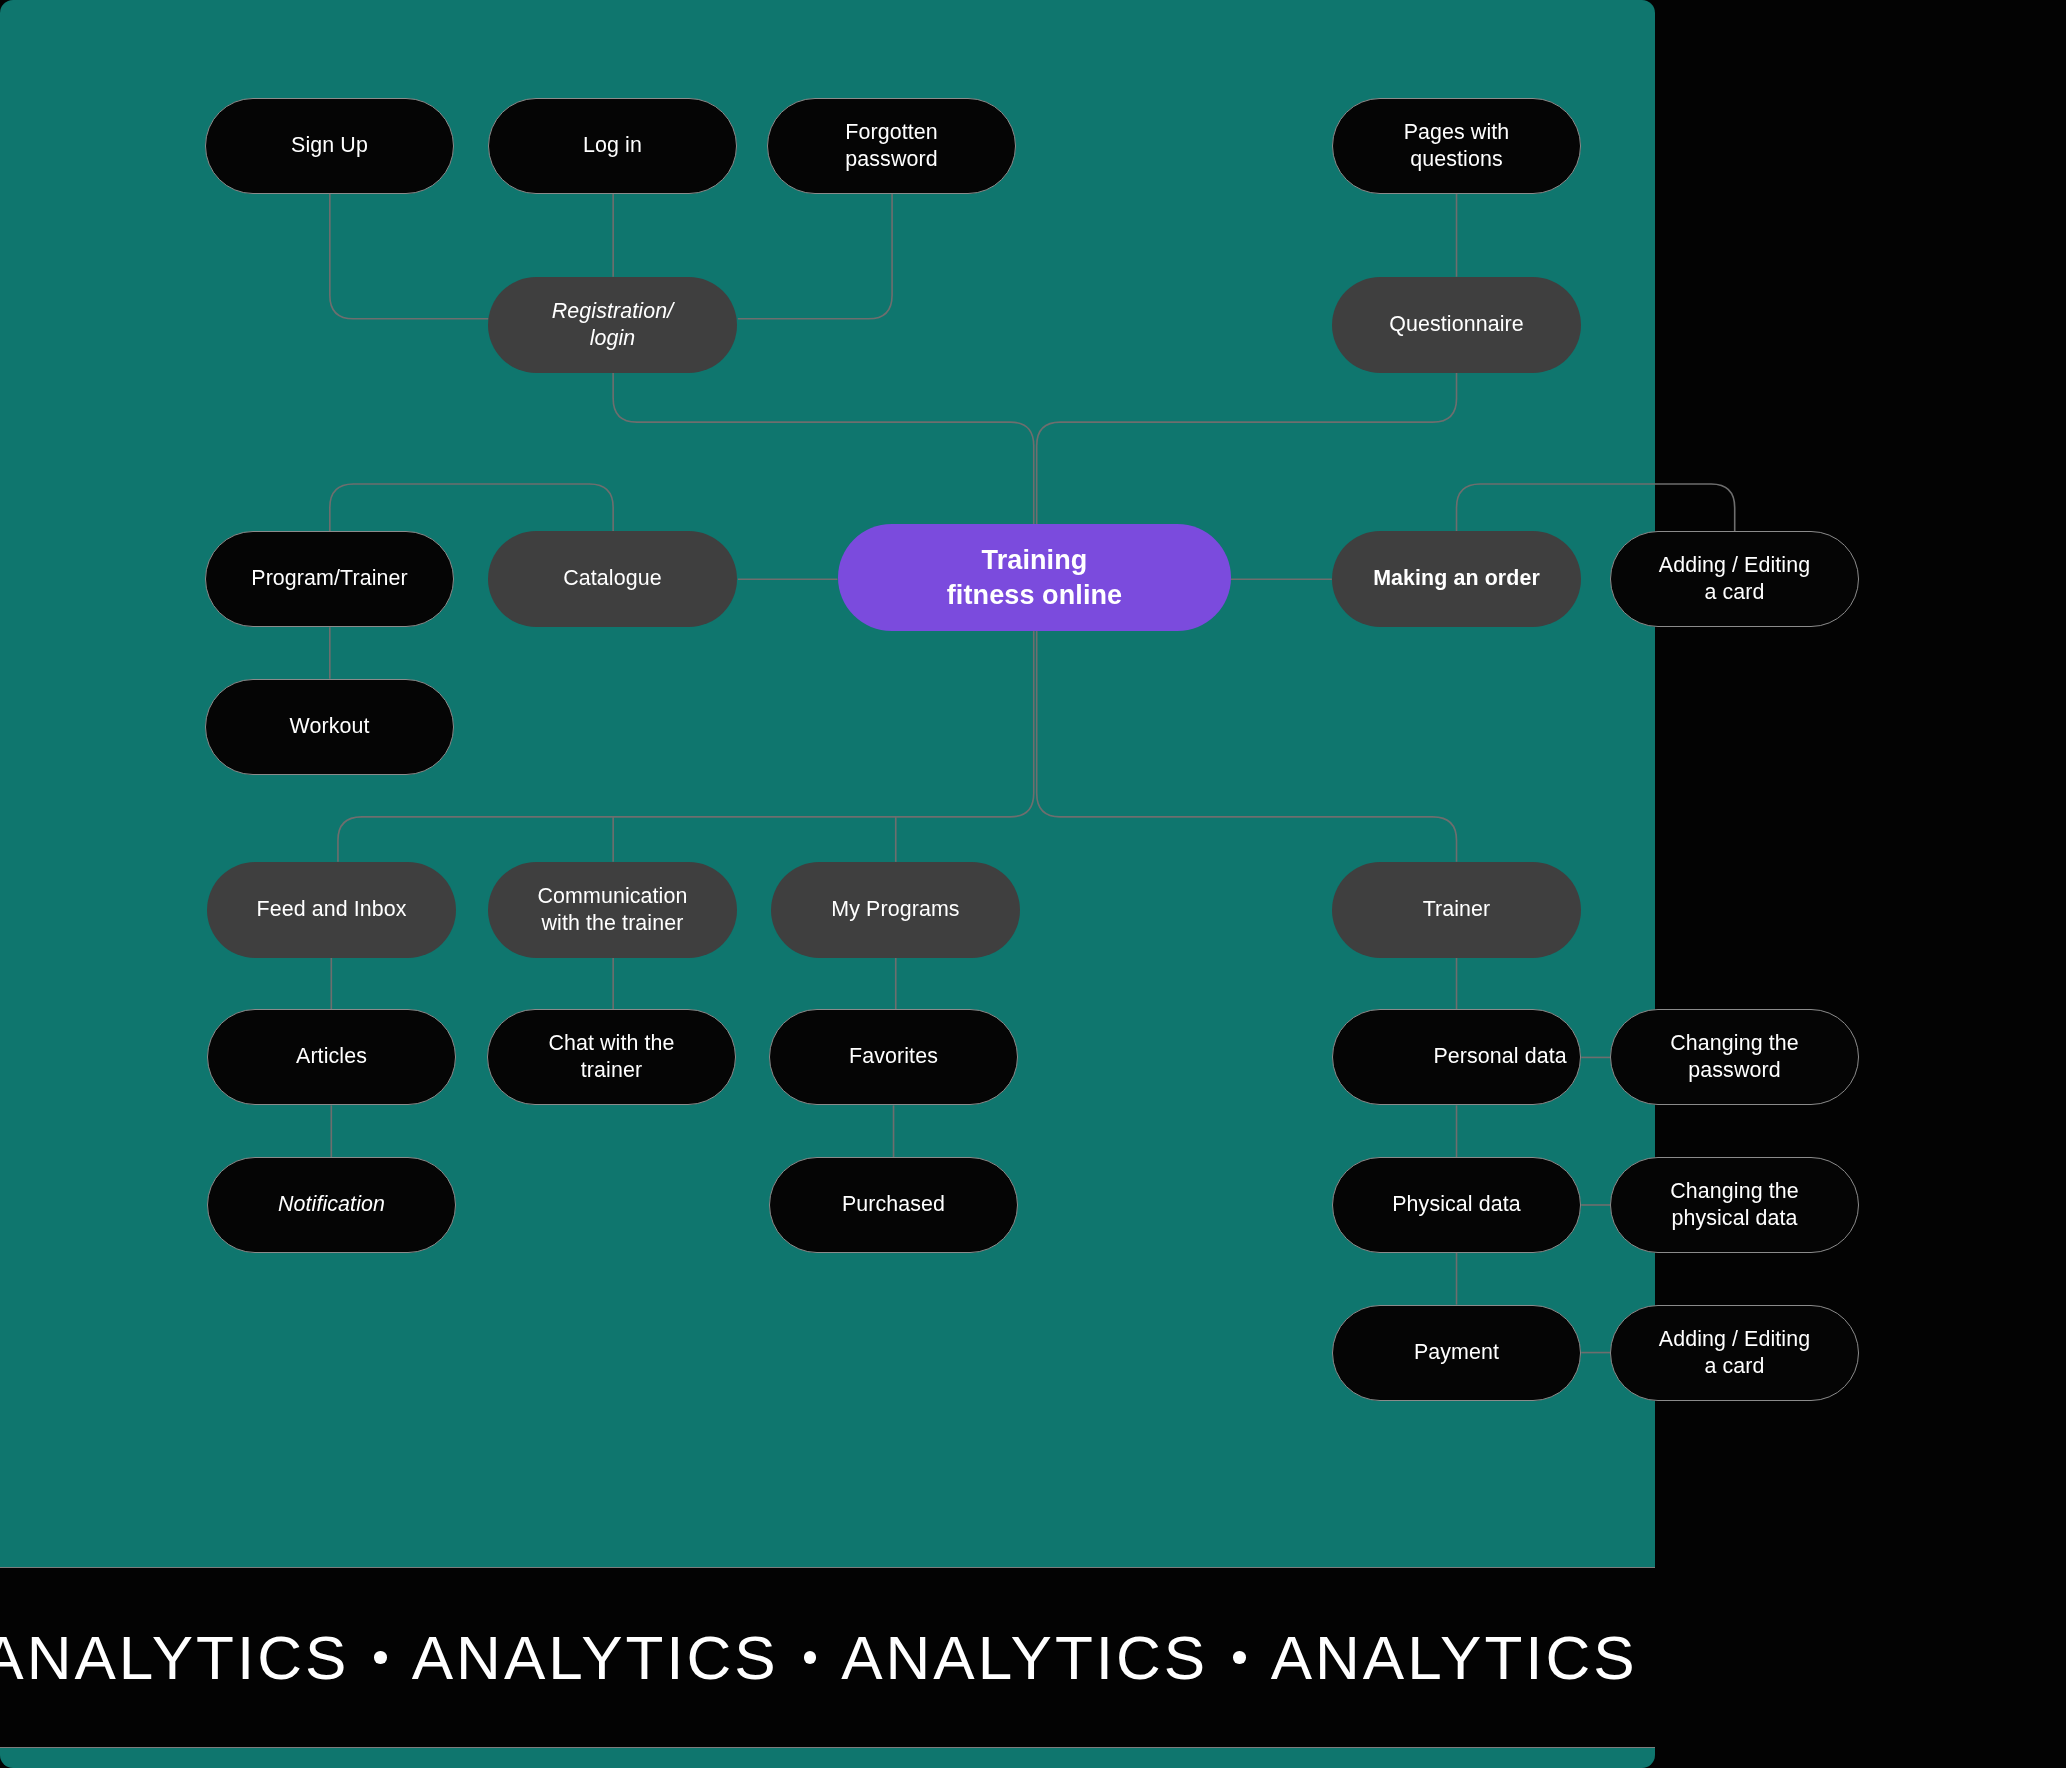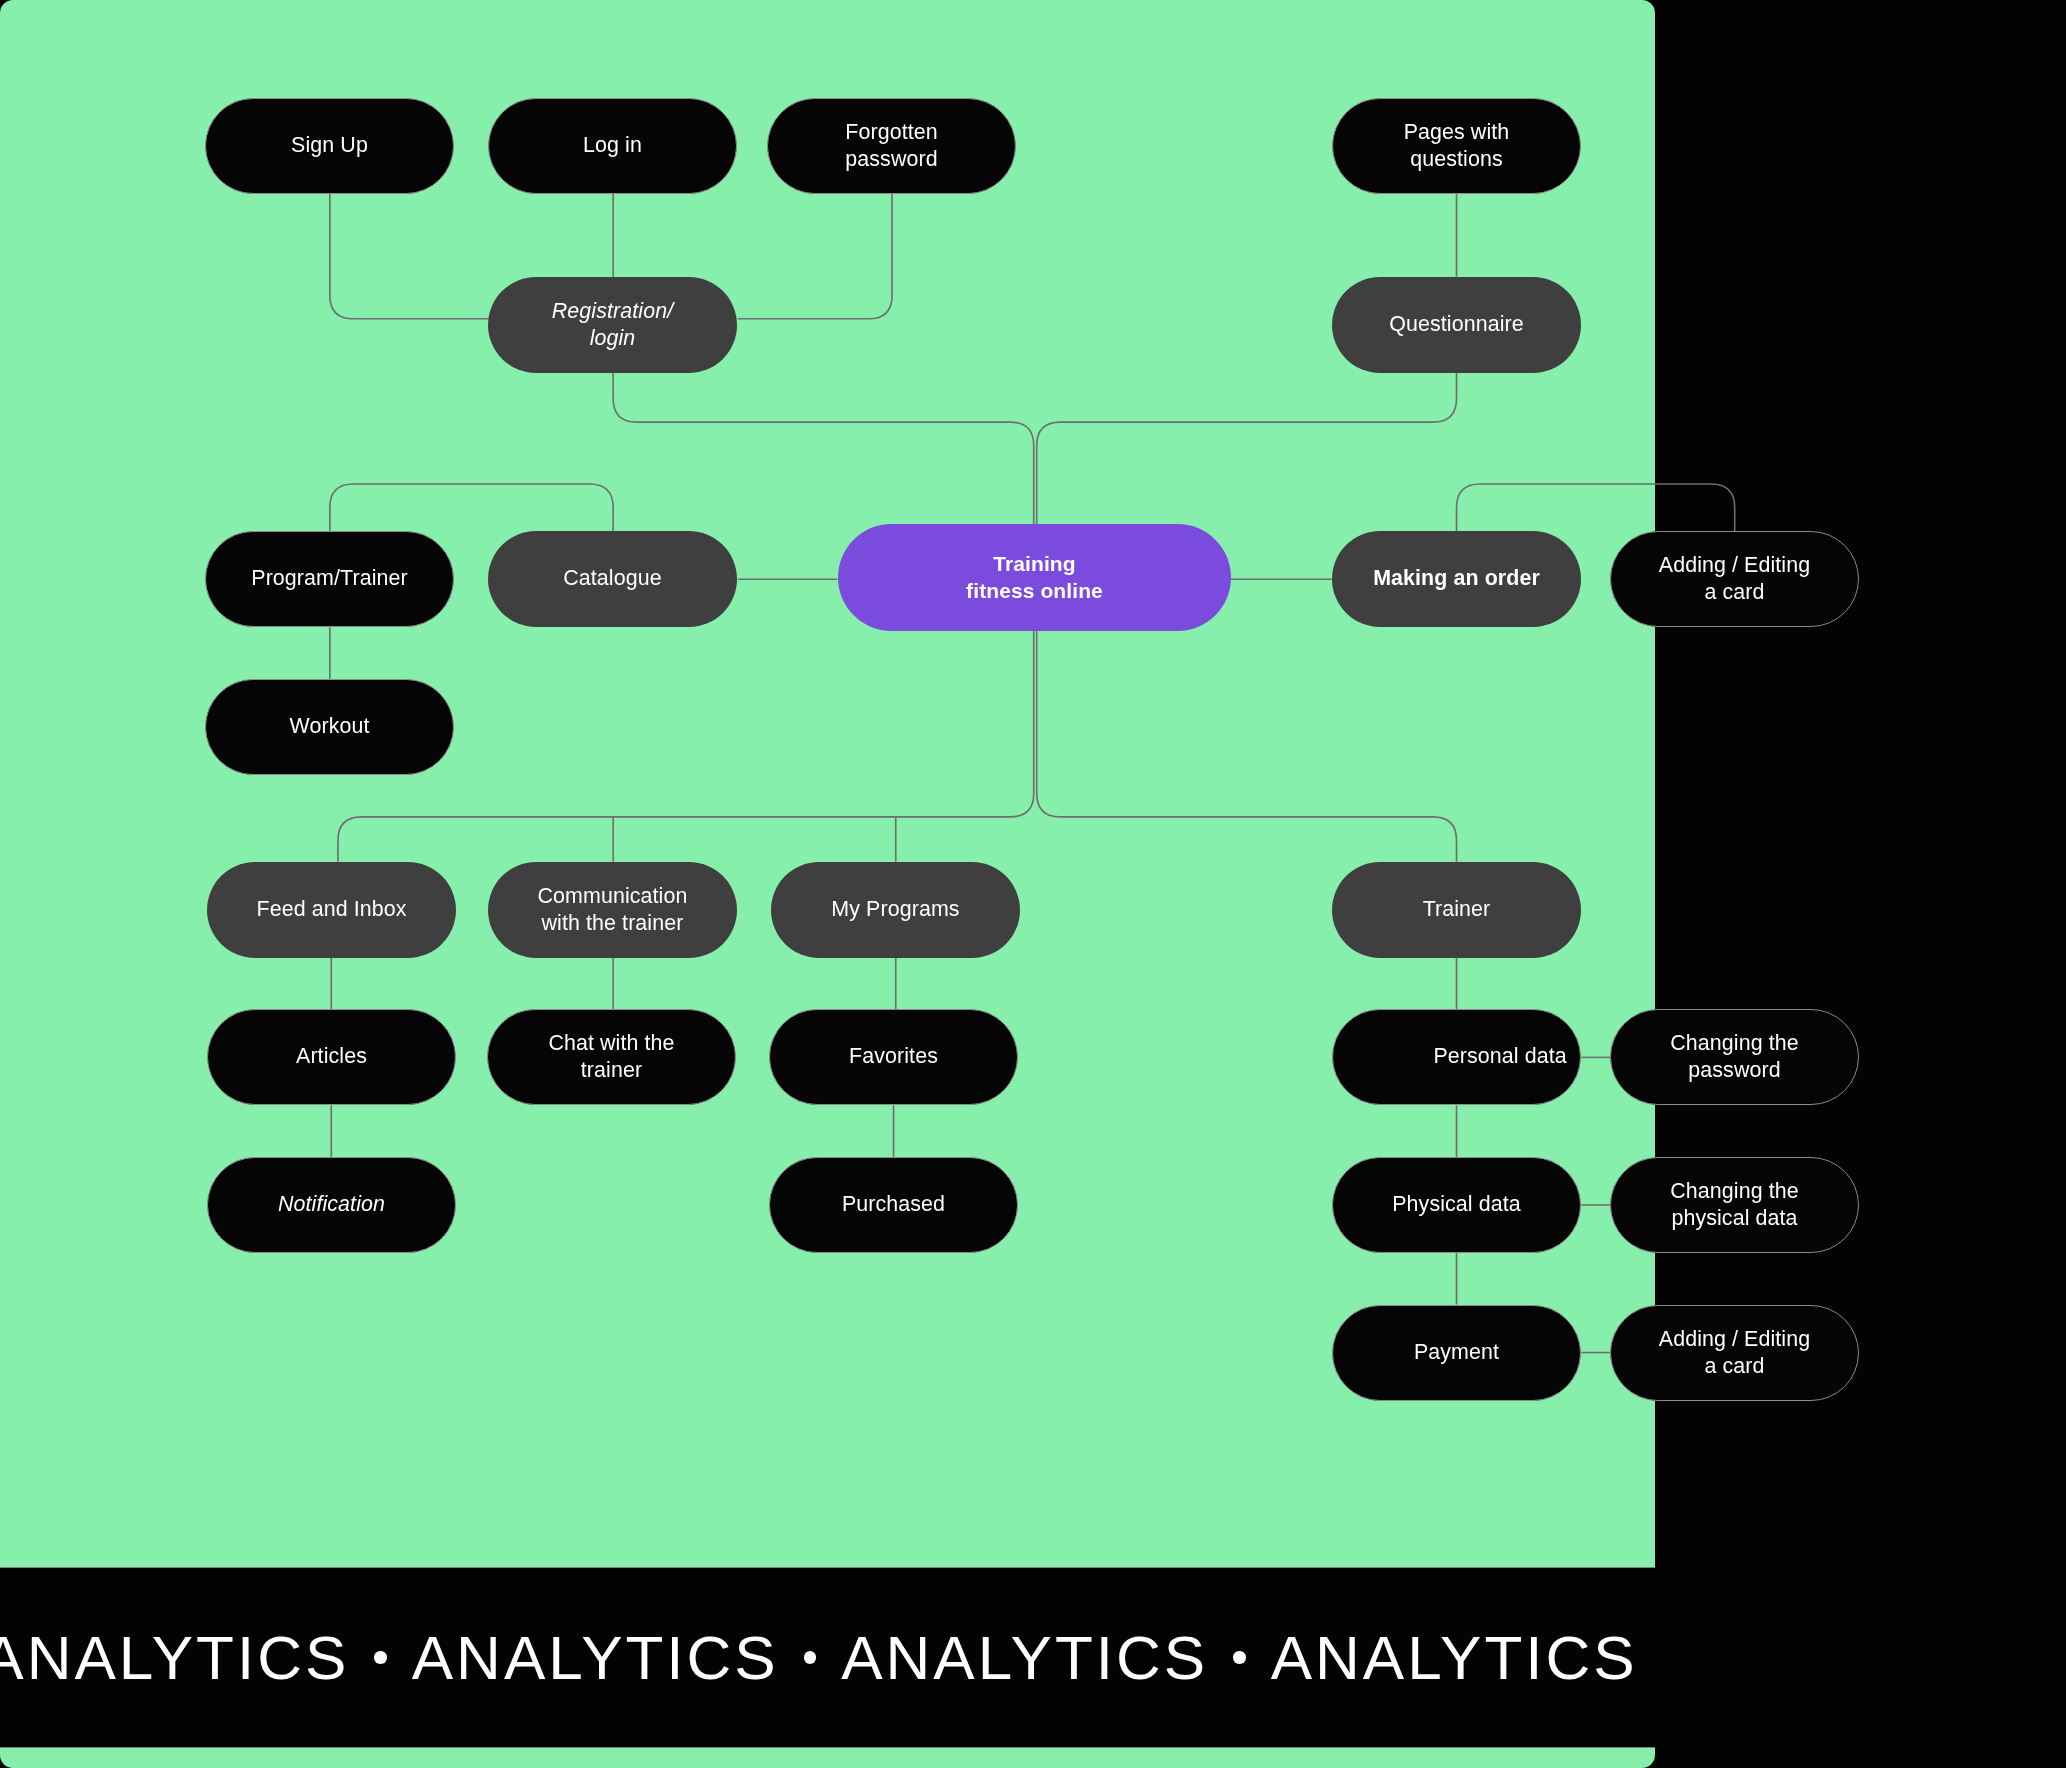--- a/index.html
+++ b/index.html
@@ -1,21 +1,21 @@
 <!DOCTYPE html>
 <html style="font-size:11.8px"><head>
 <meta charset="utf-8">
 <style>
   html,body{margin:0;padding:0;background:#000;}
   body{
     width:2066px;height:1768px;overflow:hidden;
     font-family:"Liberation Sans", sans-serif;
     background:#030303;
   }
-  #stage{position:relative;width:1655px;height:1768px;background:#86efac;border-radius:13px;}
+  #stage{position:relative;width:1655px;height:1768px;background:#0f766e;border-radius:13px;}
   svg#wires{position:absolute;left:0;top:0;width:2066px;height:1768px;}
   .node{
     position:absolute;
     display:flex;align-items:center;justify-content:center;
     text-align:center;
     border-radius:737px;
     color:#fff;
     box-sizing:border-box;
     line-height:1.28;
     letter-spacing:0.1px;
@@ -26,21 +26,21 @@
     font-size:21.4px;
   }
   .node.filled{
     background:#3f3f3f;
     border:1.2px solid transparent;
     font-size:21.4px;
   }
   .node.root{
     background:#7b4bdd;
     border:none;
-    font-size:21px;
+    font-size:27px;
     font-weight:700;
   }
   .node span{display:block;width:100%;padding:0 13.3px;box-sizing:border-box;}
 
   
   #banner{
     position:absolute;left:0;right:0;
     top:1567px;height:179px;
     border-top:1.5px solid #7d7d7d;
     border-bottom:1.5px solid #7d7d7d;

